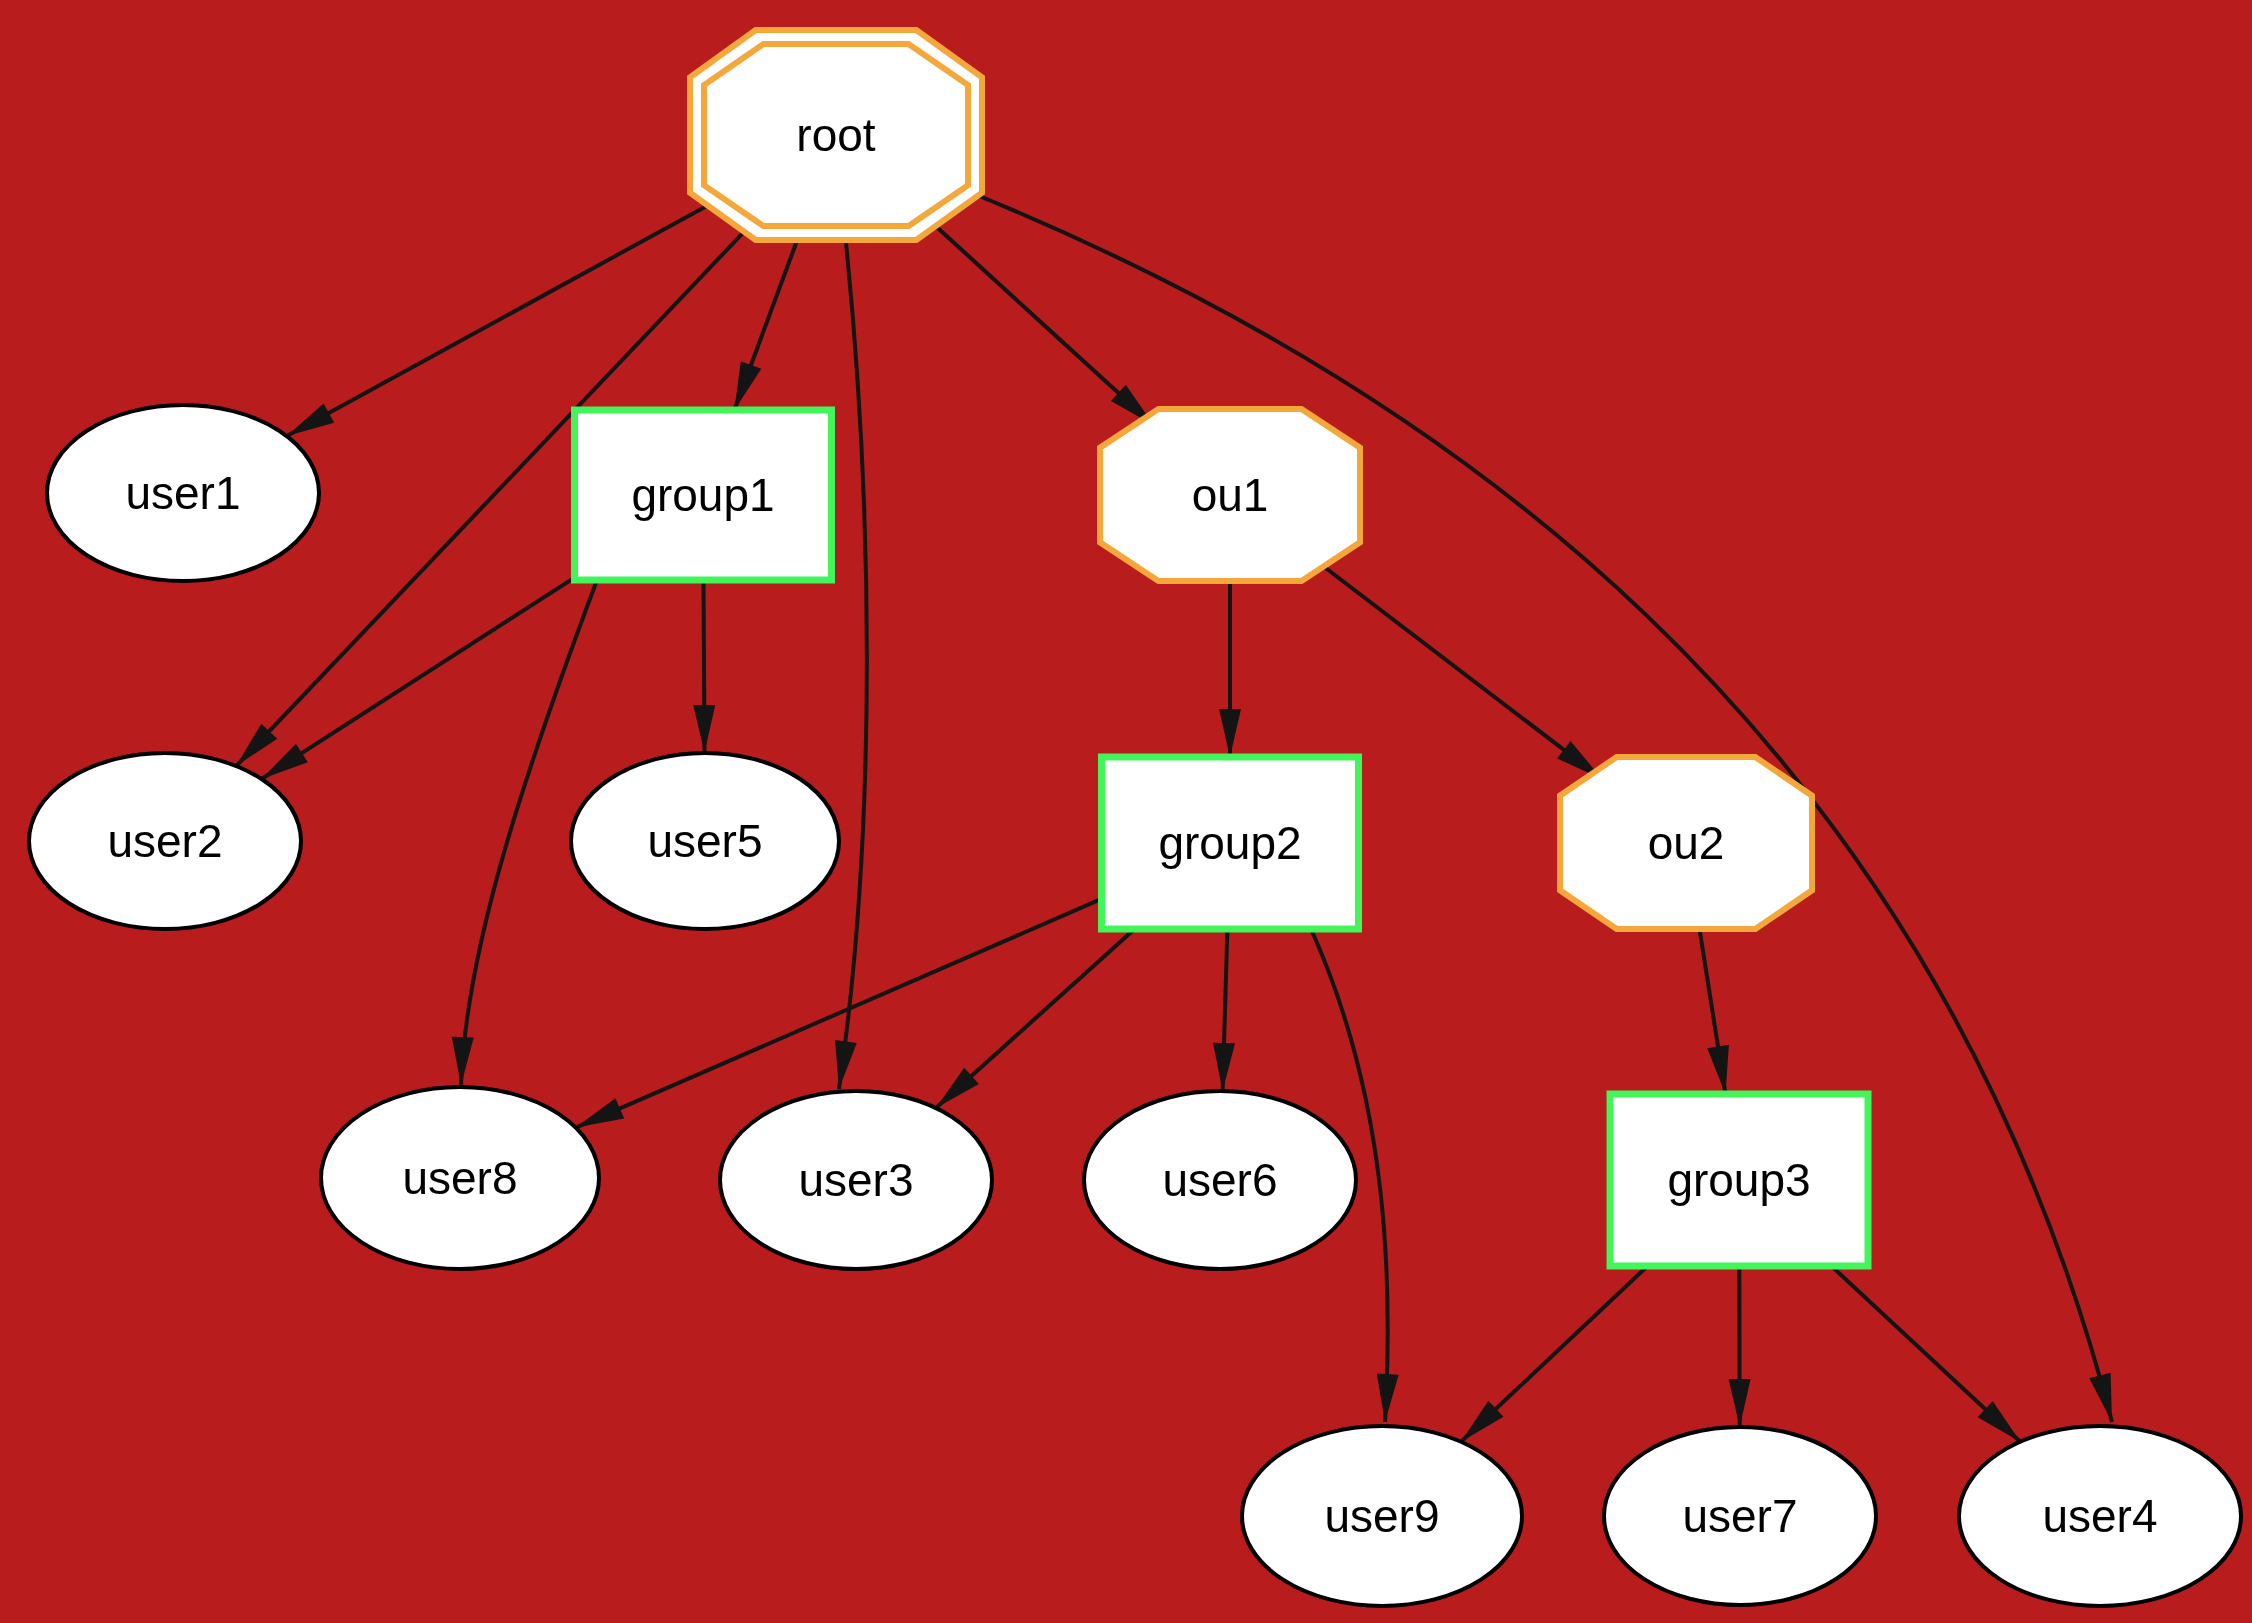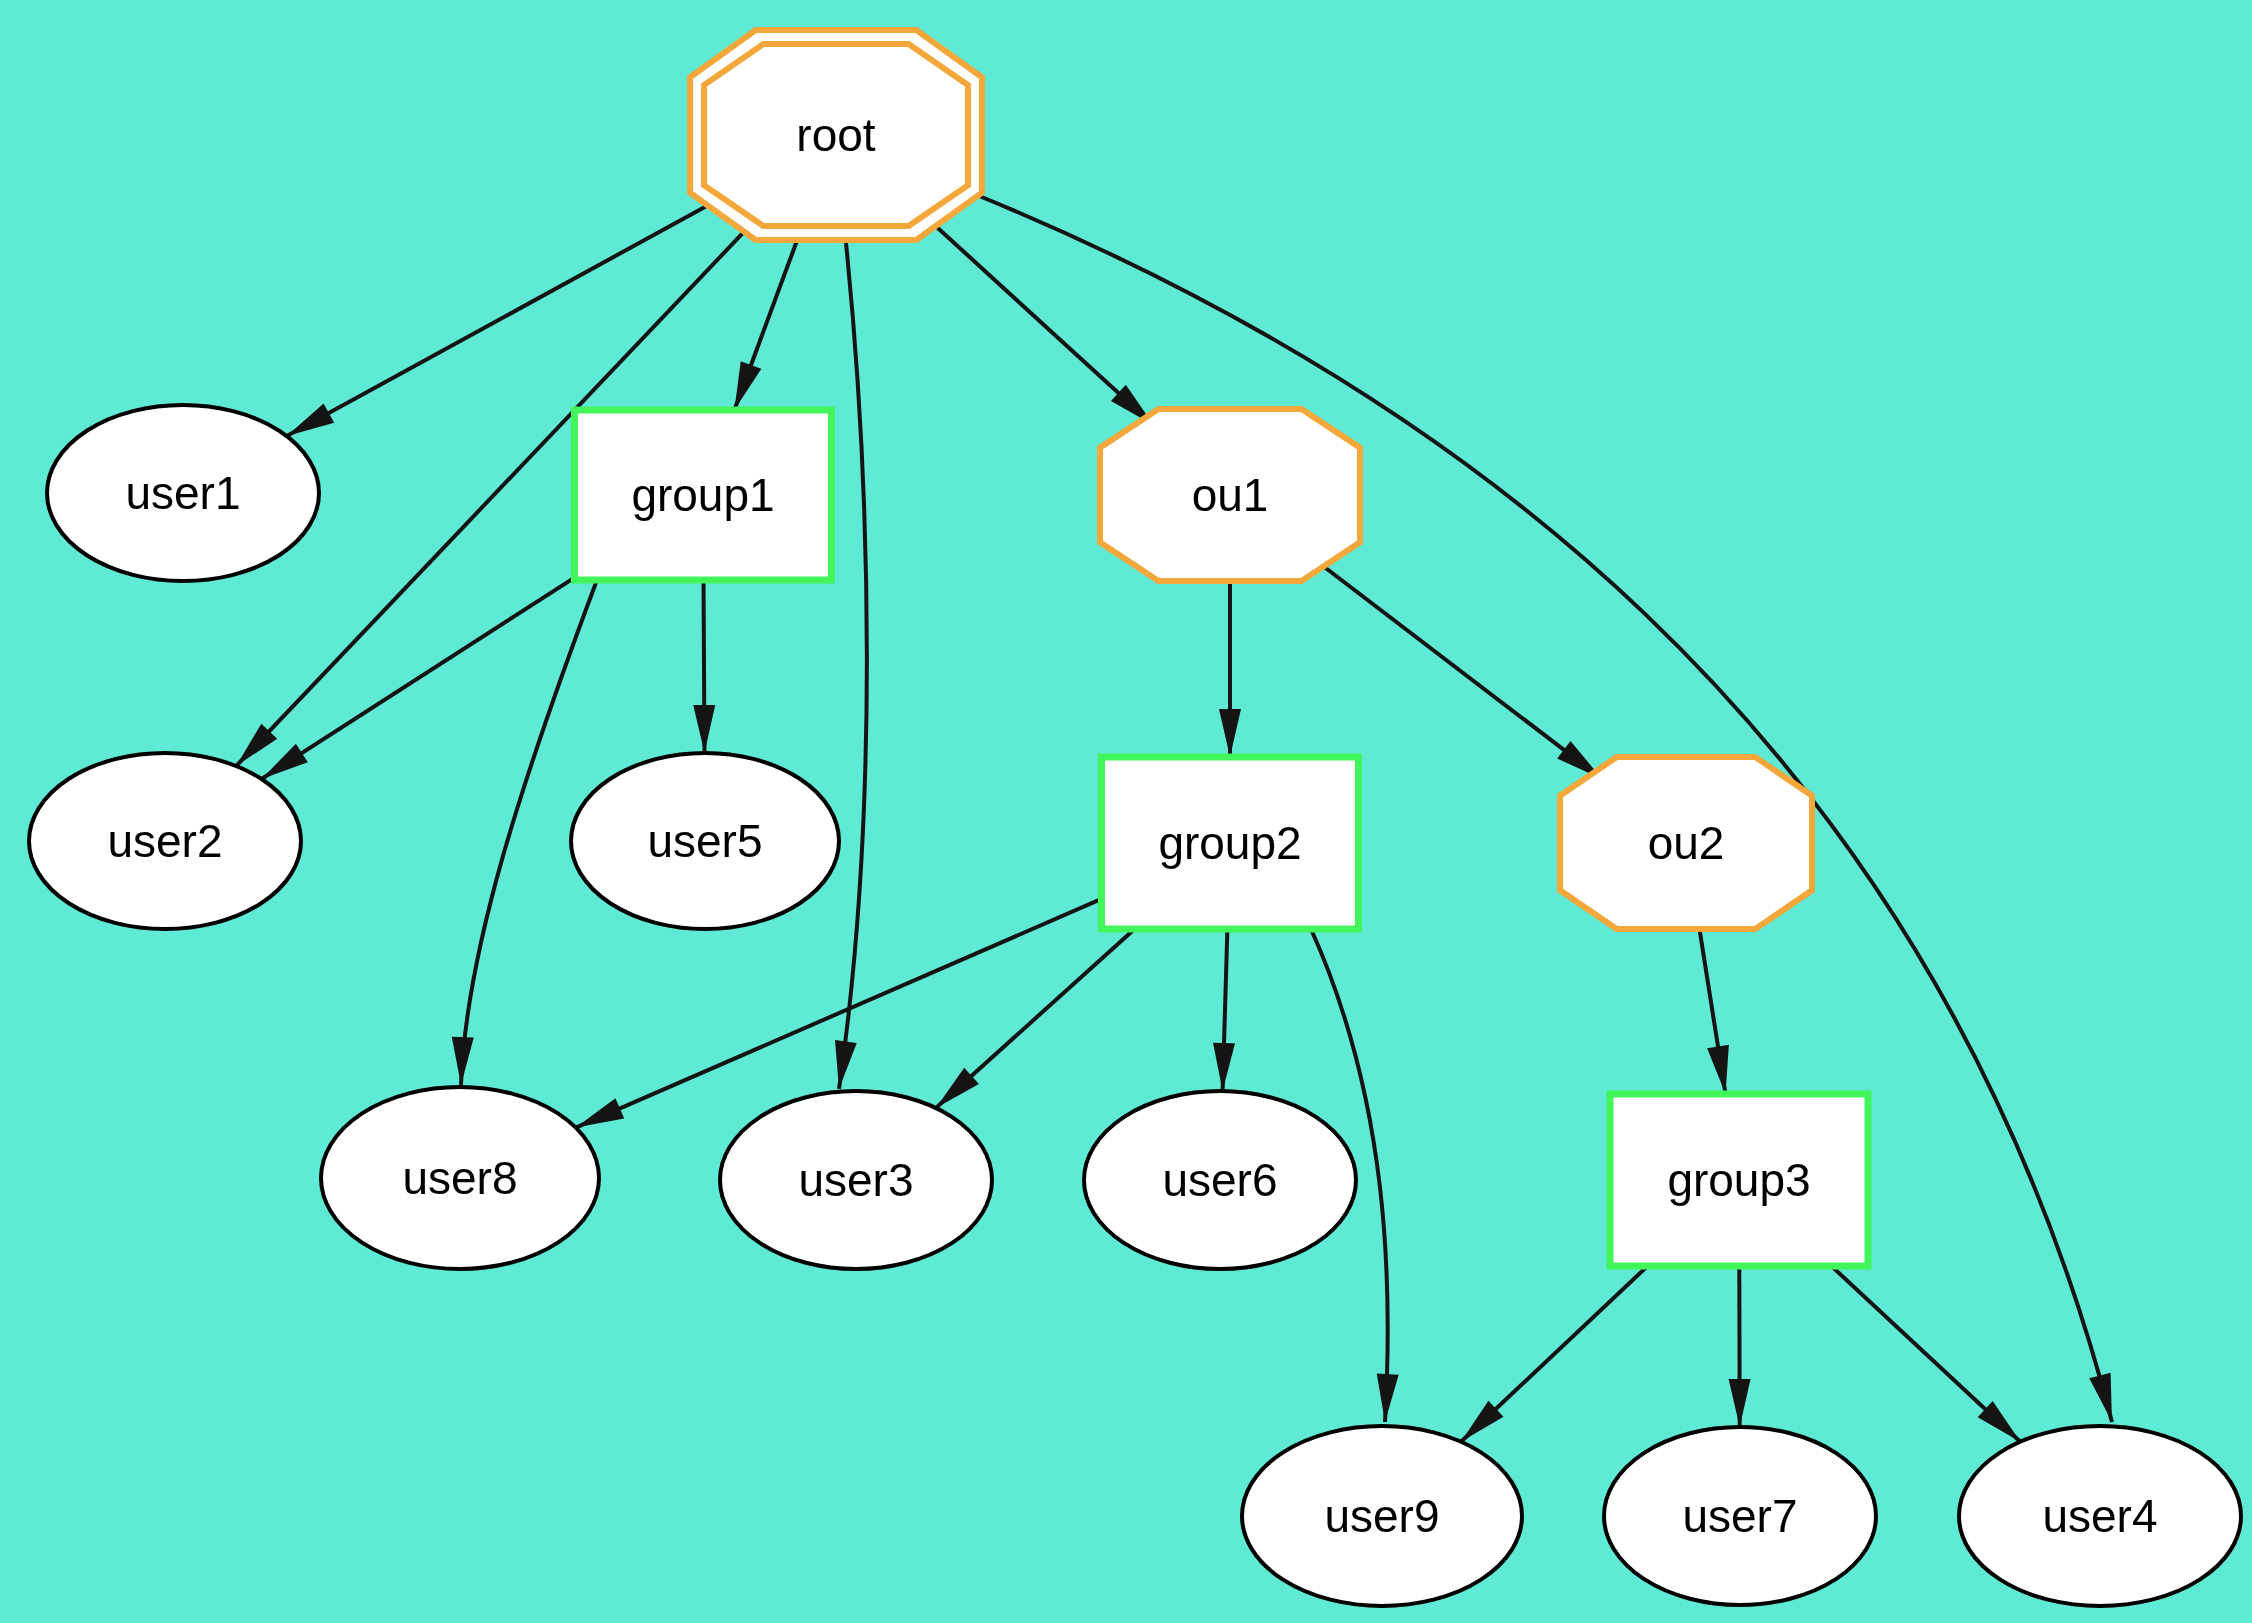--- a/index.html
+++ b/index.html
@@ -24,21 +24,21 @@
     font-size: 46px;
     fill: #000000;
   }
   .edge-path {
     fill: none;
   }
 </style>
 </head>
 <body>
 
-<div id="stage" style="background: #5eead4;">
+<div id="stage" style="background: #b91c1c;">
   <svg id="graph-svg" xmlns="http://www.w3.org/2000/svg" viewBox="0 0 2252 1623">
     <defs>
       <marker id="arrow" markerUnits="userSpaceOnUse" markerWidth="54" markerHeight="32" viewBox="0 0 54 32" refX="50" refY="16" orient="auto">
         <path id="arrowhead-shape" d="M2,5 L50,16 L2,27 Z" fill="#141414"></path>
       </marker>
     </defs>
     <g id="edges-layer">
         <path d="M 719.9 198.7 L 286.8 436.1" class="edge-path" stroke="#141414" stroke-width="4" marker-end="url(#arrow)"></path>
         <path d="M 753.6 221.7 L 236.2 766.0" class="edge-path" stroke="#141414" stroke-width="4" marker-end="url(#arrow)"></path>
         <path d="M 798.5 236.5 L 734.4 410.0" class="edge-path" stroke="#141414" stroke-width="4" marker-end="url(#arrow)"></path>

